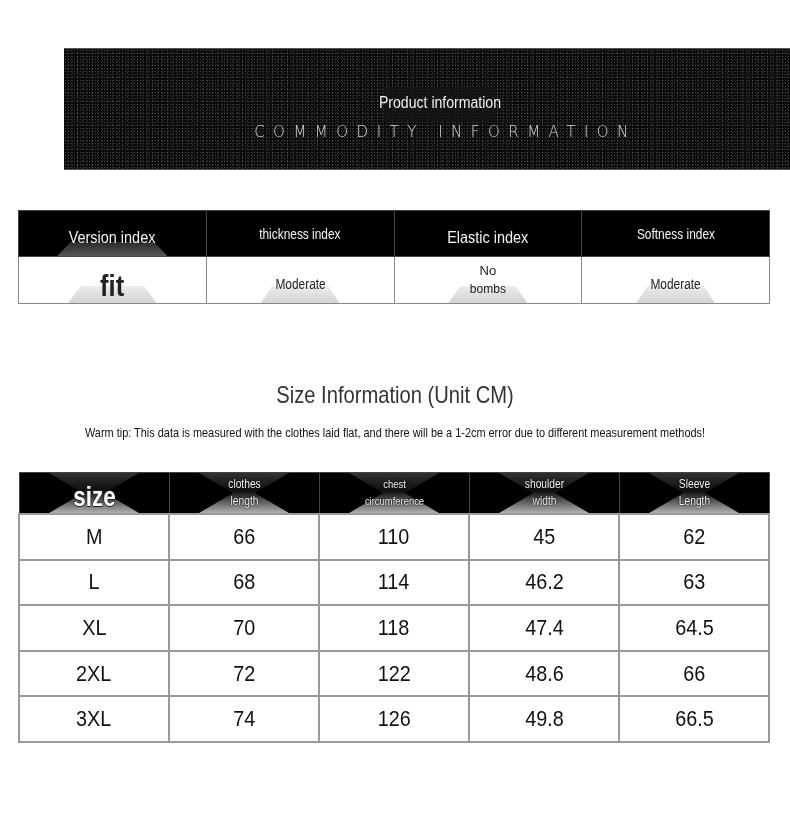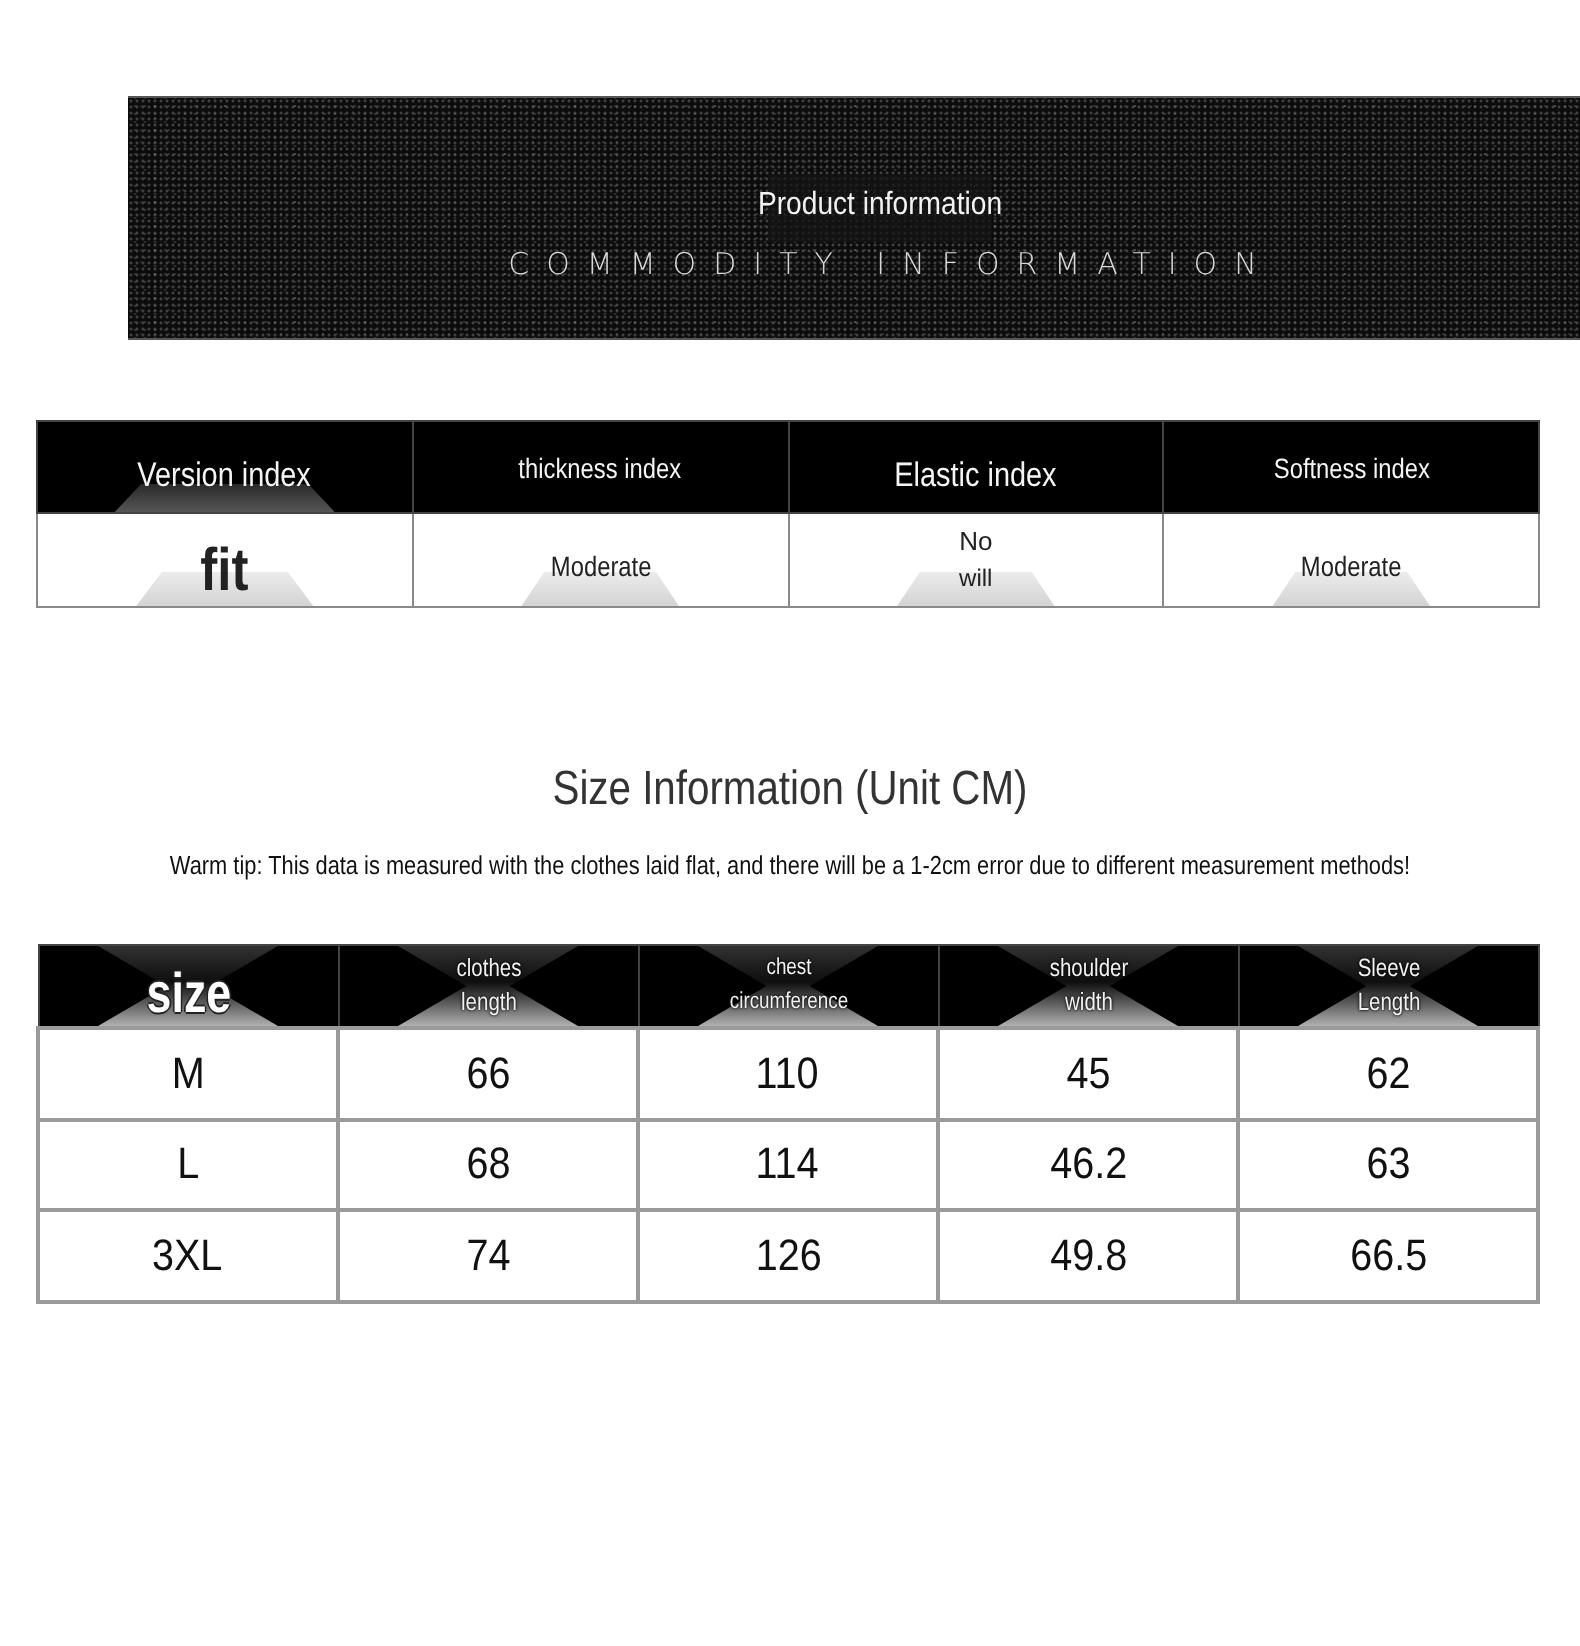--- a/index.html
+++ b/index.html
@@ -111,21 +111,21 @@
     <td><span class="big">Elastic index</span></td>
     <td><span class="small">Softness index</span></td>
   </tr>
   <tr class="idx-body">
     <td><div class="tri" style="width:90px"></div><span class="val fit">fit</span></td>
     <td><div class="tri"></div><span class="val mod">Moderate</span></td>
     <td>
           <div class="tri"></div>
       <span class="val nob" style="display:block;transform:none;">
         <span style="display:block;">No</span>
-        <span style="display:block;font-size:12px;">will</span>
+        <span style="display:block;font-size:12px;">bombs</span>
       </span>
     </td>
     <td><div class="tri"></div><span class="val mod">Moderate</span></td>
   </tr>
 </tbody>
   </table>
 
 <div class="size-title">Size Information (Unit CM)</div>
 <div class="warm-tip">Warm tip: This data is measured with the clothes laid flat, and there will be a 1-2cm error due to different measurement methods!</div>
 
@@ -164,20 +164,34 @@
       <td><span>62</span></td>
     </tr>
     <tr>
       <td><span>L</span></td>
       <td><span>68</span></td>
       <td><span>114</span></td>
       <td><span>46.2</span></td>
       <td><span>63</span></td>
     </tr>
     <tr>
+      <td><span>XL</span></td>
+      <td><span>70</span></td>
+      <td><span>118</span></td>
+      <td><span>47.4</span></td>
+      <td><span>64.5</span></td>
+    </tr>
+    <tr>
+      <td><span>2XL</span></td>
+      <td><span>72</span></td>
+      <td><span>122</span></td>
+      <td><span>48.6</span></td>
+      <td><span>66</span></td>
+    </tr>
+    <tr>
       <td><span>3XL</span></td>
       <td><span>74</span></td>
       <td><span>126</span></td>
       <td><span>49.8</span></td>
       <td><span>66.5</span></td>
     </tr>
   </tbody>
 </table>
 
 </body></html>

